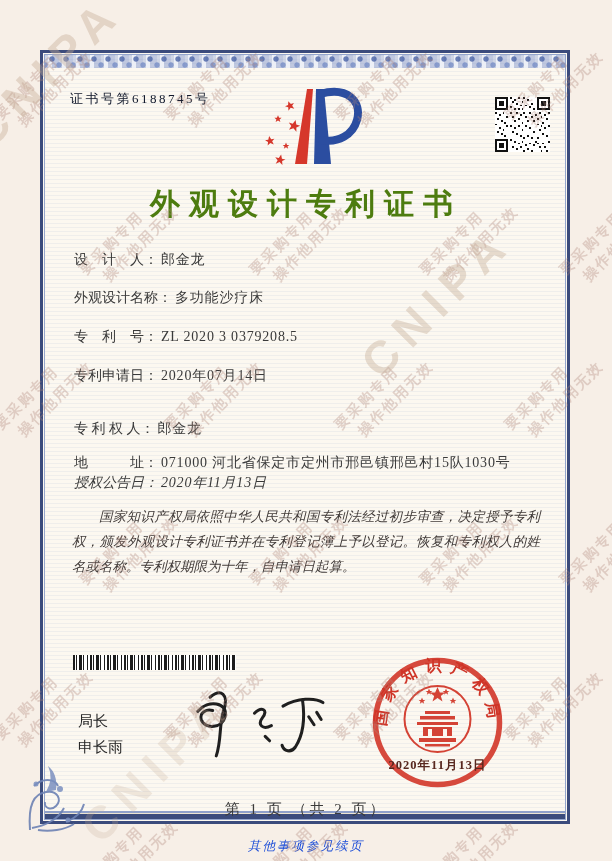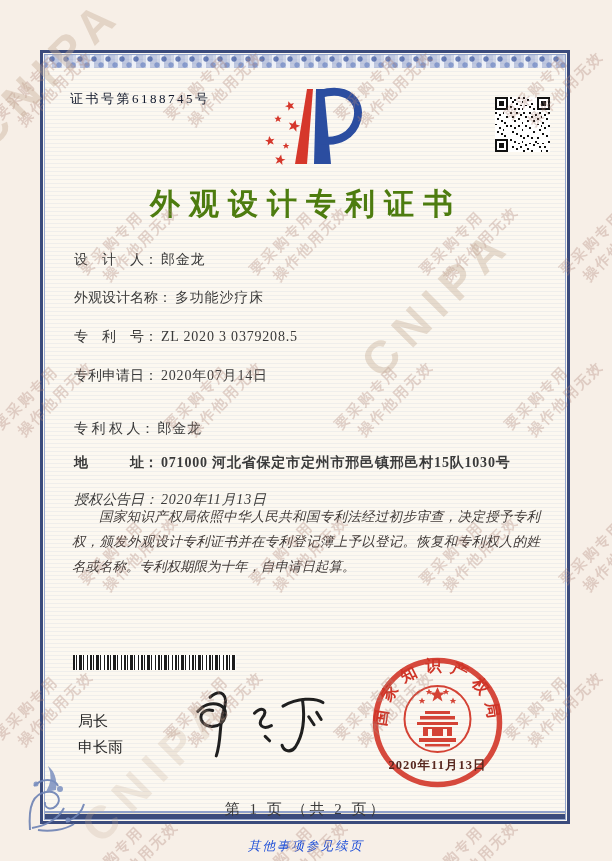--- a/index.html
+++ b/index.html
@@ -29,21 +29,21 @@
   .qr{left:495px;top:97px;width:55px;height:55px;}
   .title{left:0;right:0;top:184px;text-align:center;font-size:30px;font-weight:bold;
          letter-spacing:9px;color:#4d7c0f;}
   .fields{left:74px;top:250px;width:470px;font-size:14px;color:#3a3a3a;}
   .frow{line-height:20px;white-space:nowrap;}
   .frow:nth-child(1){margin-bottom:18px;}
   .frow:nth-child(2){margin-bottom:19px;}
   .frow:nth-child(3){margin-bottom:19px;}
   .frow:nth-child(4){margin-bottom:33px;}
   .frow:nth-child(5){margin-bottom:14px;}
-  .frow:nth-child(6){margin-bottom:17px;font-weight:bold;}
+  .frow:nth-child(6){}
   .fvalue{margin-left:3px;letter-spacing:.8px;}
   .grant-row{display:flex;gap:38px;font-style:italic;}
   .paras{left:72px;top:504px;width:468px;font-size:13.5px;line-height:1.86;color:#403a38;
          text-align:justify;font-style:italic;}
   .paras p{margin:0;text-indent:2em;}
   .barcode{left:73px;top:655px;width:163px;height:15px;
     background:repeating-linear-gradient(90deg,#1c1c1c 0 2px,#fff 2px 3px,#1c1c1c 3px 4px,#fff 4px 6px,
       #1c1c1c 6px 9px,#fff 9px 10px,#1c1c1c 10px 11px,#fff 11px 14px,#1c1c1c 14px 15px,#fff 15px 17px);}
   .director{left:78px;top:708px;font-size:15px;line-height:26px;color:#262626;
             font-family:"Liberation Sans","DejaVu Sans",sans-serif;}

